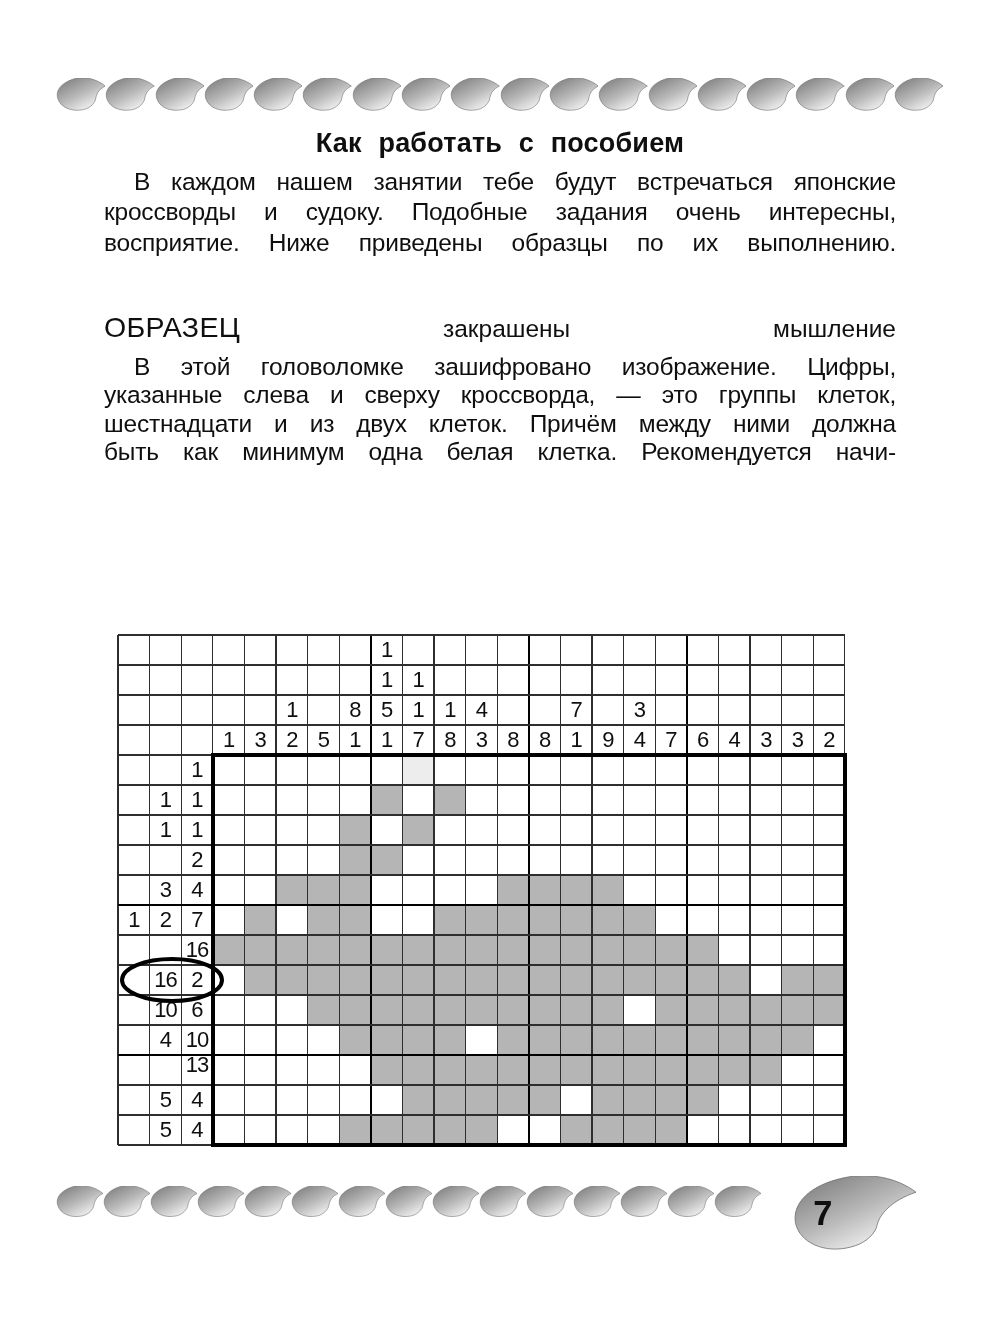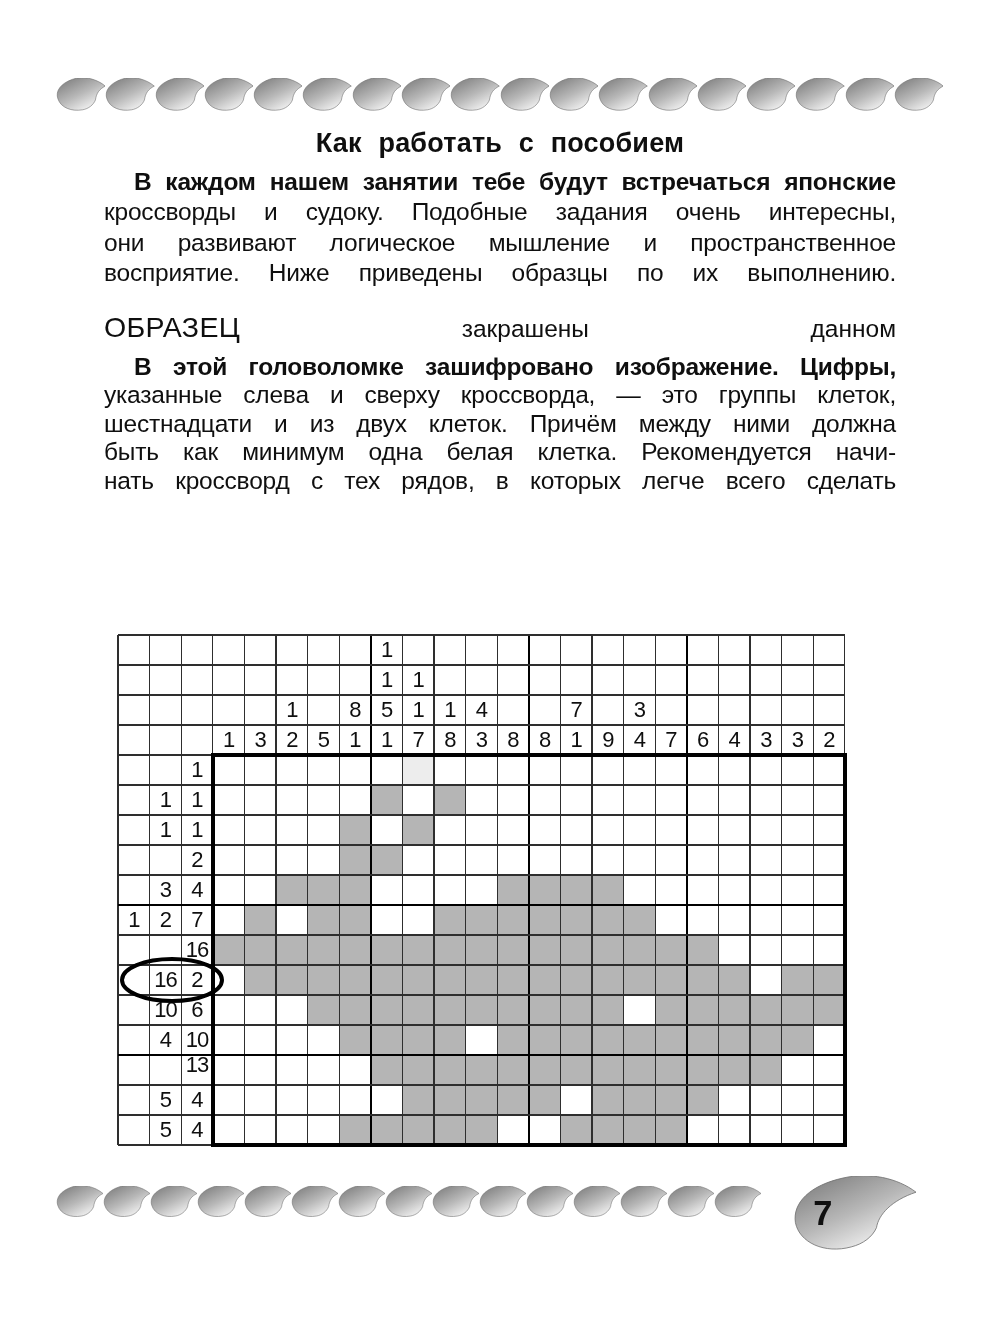--- a/index.html
+++ b/index.html
@@ -7,21 +7,21 @@
     width:1000px;height:1317px;position:relative;background:#ffffff;
     font-family:"Liberation Sans",sans-serif;color:#0f0f0f;overflow:hidden;
   }
   .abs{position:absolute;}
   
   .title{font-size:27px;font-weight:bold;text-align:center;word-spacing:9px;letter-spacing:.2px;}
   .para{font-size:24.5px;letter-spacing:-0.2px;}
   .para .line{text-align:justify;text-align-last:justify;white-space:normal;}
   .p1 .line{line-height:30.4px;height:30.4px;}
   .p2 .line{line-height:28.4px;height:28.4px;}
-  .indent{text-indent:30px;font-weight:bold;}
+  .indent{text-indent:30px;}
   .heading{display:flex;justify-content:space-between;align-items:baseline;}
   .heading .big{font-size:28.5px;letter-spacing:.3px;}
   .heading .small{font-size:24.5px;}
   
   #nonogram{background:#fff;}
   .cellfill{box-sizing:border-box;}
   .cluecell{
     display:flex;align-items:center;justify-content:center;
     font-size:22px;line-height:1;box-sizing:border-box;letter-spacing:-1px;
   }
@@ -99,36 +99,34 @@
     <svg width="49.3" height="33" viewBox="0 0 50 33">
       <path d="M50,8 C42,1 28,-3 17,1 C5,5 -1,13 2,21 C5,30 16,34 27,32 C33,31 38,27 40,22 C41,15 44,11 50,8 Z" fill="url(#leafGrad)" stroke="#6f6f6f" stroke-width="0.6"></path>
     </svg>
   </div>
 
 <div class="abs title" style="left:104px;top:128px;width:792px;">Как работать с пособием</div>
 
 <div class="abs para p1" style="left:104px;top:167px;width:792px;">
   <div class="line indent">В каждом нашем занятии тебе будут встречаться японские</div>
   <div class="line">кроссворды и судоку. Подобные задания очень интересны,</div>
-  <div class="line">они развивают логическое мышление и пространственное</div>
   <div class="line">восприятие. Ниже приведены образцы по их выполнению.</div>
 </div>
 
 <div class="abs heading" style="left:104px;top:311px;width:792px;">
   <span class="big">ОБРАЗЕЦ</span>
   <span class="small">закрашены</span>
-  <span class="small">данном</span>
+  <span class="small">мышление</span>
 </div>
 
 <div class="abs para p2" style="left:104px;top:353px;width:792px;">
   <div class="line indent">В этой головоломке зашифровано изображение. Цифры,</div>
   <div class="line">указанные слева и сверху кроссворда, — это группы клеток,</div>
   <div class="line">шестнадцати и из двух клеток. Причём между ними должна</div>
   <div class="line">быть как минимум одна белая клетка. Рекомендуется начи-</div>
-  <div class="line">нать кроссворд с тех рядов, в которых легче всего сделать</div>
 </div>
 
 <div id="nonogram" class="abs" style="left: 118px; top: 635px; width: 726.8px; height: 510px;">
     <div class="abs cellfill" style="left: 284.4px; top: 120px; width: 31.6px; height: 30px; background: rgb(237, 237, 237);"></div>
     <div class="abs cellfill" style="left: 252.8px; top: 150px; width: 31.6px; height: 30px; background: rgb(181, 181, 181);"></div>
     <div class="abs cellfill" style="left: 316px; top: 150px; width: 31.6px; height: 30px; background: rgb(181, 181, 181);"></div>
     <div class="abs cellfill" style="left: 221.2px; top: 180px; width: 31.6px; height: 30px; background: rgb(181, 181, 181);"></div>
     <div class="abs cellfill" style="left: 284.4px; top: 180px; width: 31.6px; height: 30px; background: rgb(181, 181, 181);"></div>
     <div class="abs cellfill" style="left: 221.2px; top: 210px; width: 31.6px; height: 30px; background: rgb(181, 181, 181);"></div>
     <div class="abs cellfill" style="left: 252.8px; top: 210px; width: 31.6px; height: 30px; background: rgb(181, 181, 181);"></div>

